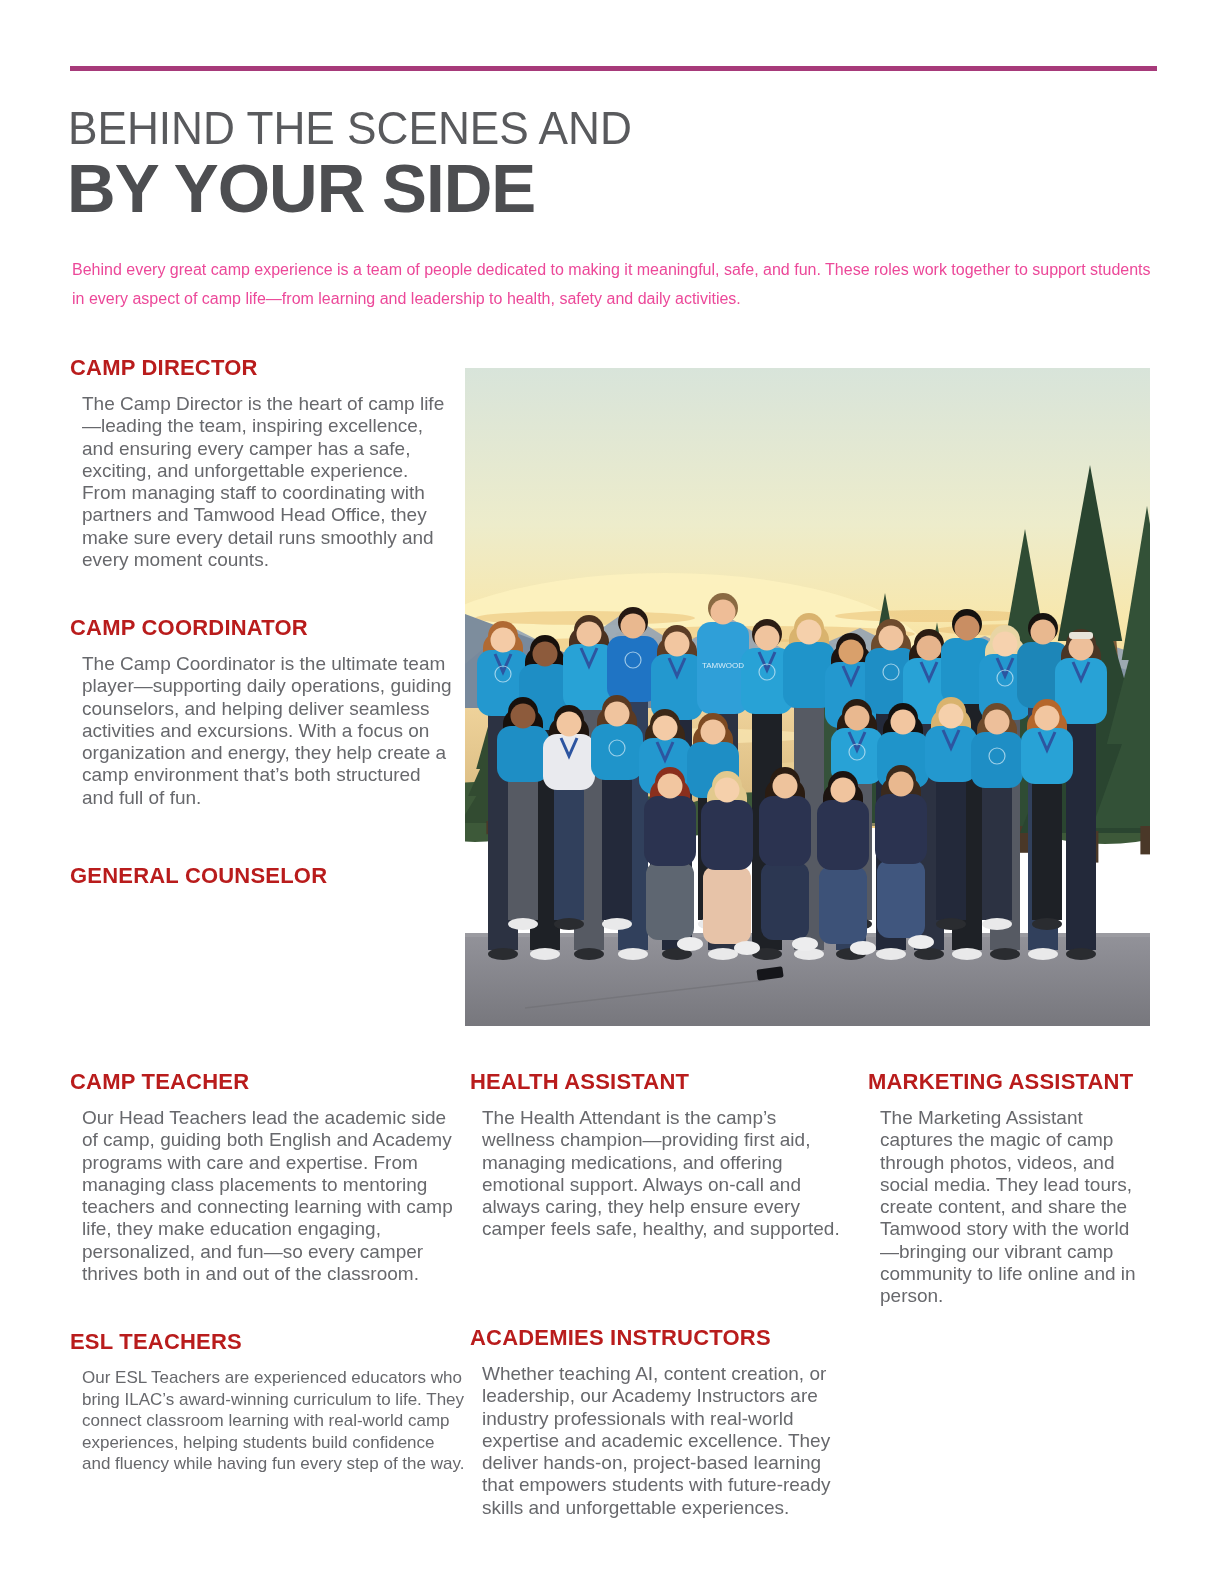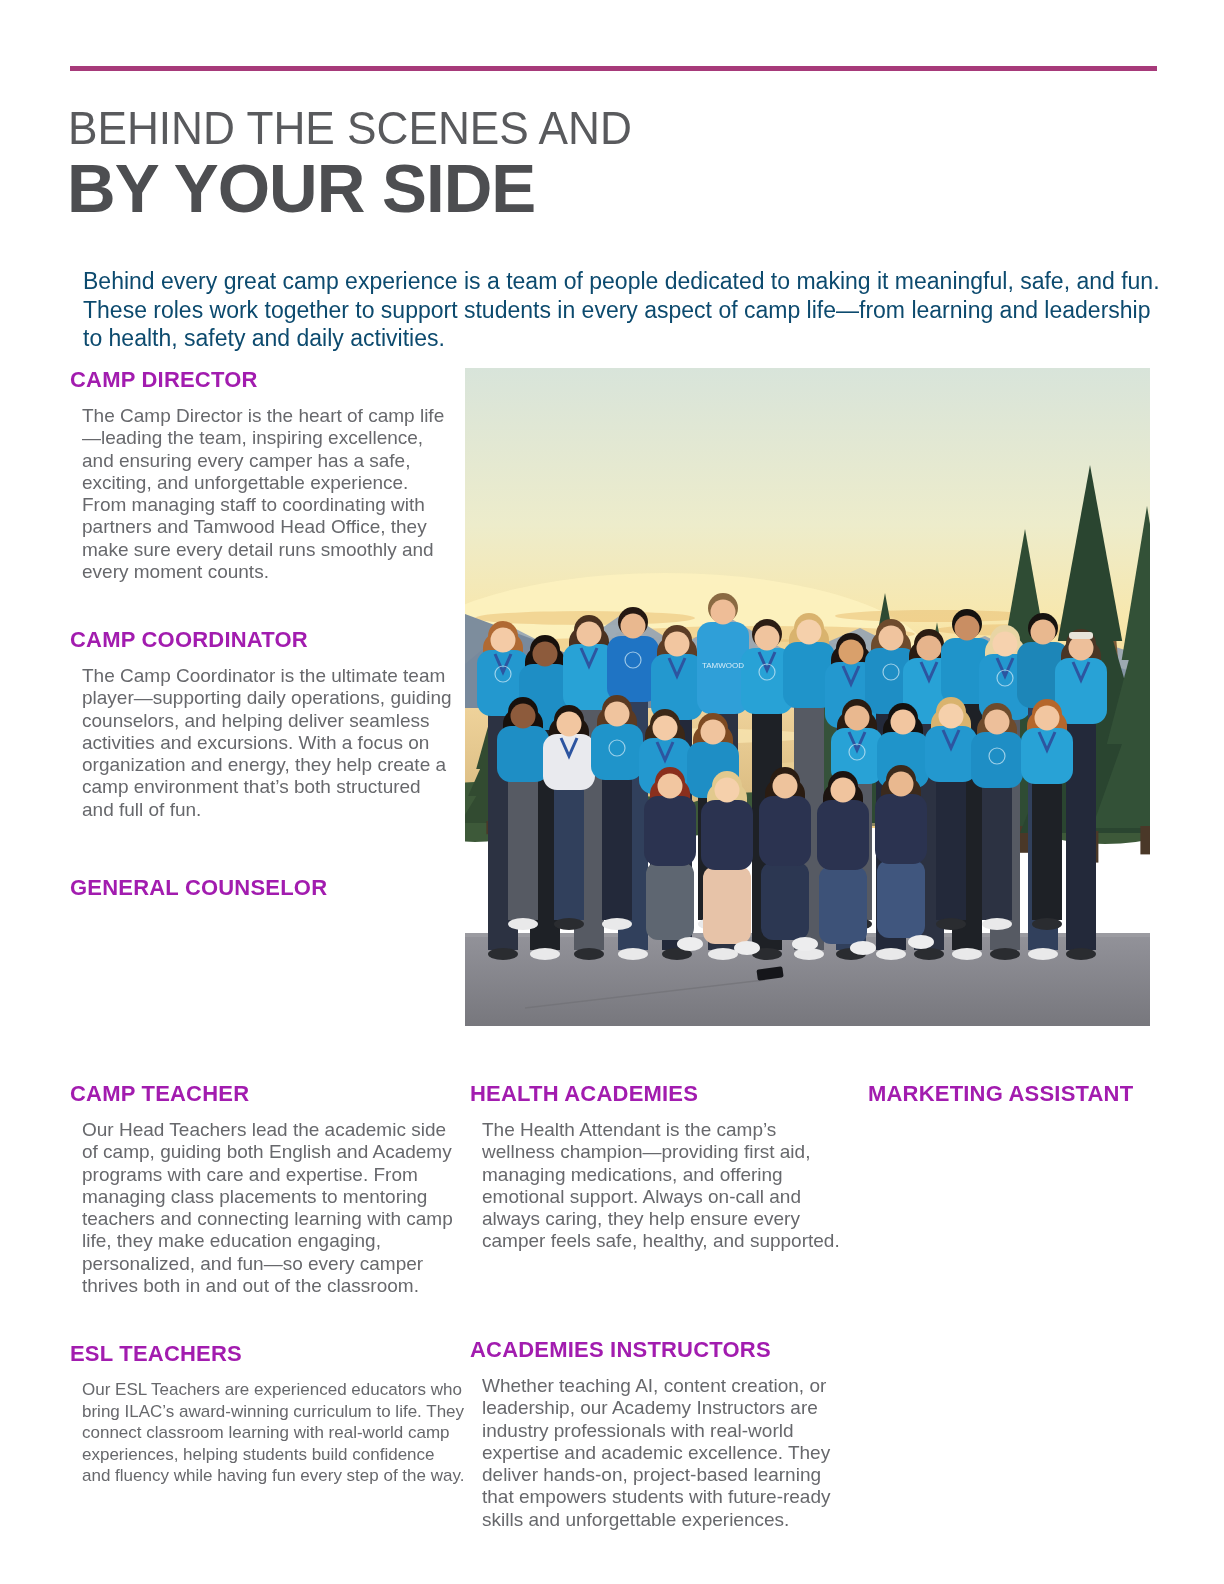--- a/index.html
+++ b/index.html
@@ -3,25 +3,25 @@
 <meta charset="utf-8">
 <style>
   html,body{margin:0;padding:0;background:#ffffff;}
   .page{position:relative;width:1224px;height:1584px;background:#fff;overflow:hidden;
         font-family:"Liberation Sans",sans-serif;}
   .rule{position:absolute;left:70px;top:66px;width:1087px;height:5px;background:#a73a7a;}
   .title1{position:absolute;left:68px;top:100px;font-size:47px;font-weight:400;color:#595a5d;
           letter-spacing:0;transform:scaleX(.94);transform-origin:0 0;white-space:nowrap;}
   .title2{position:absolute;left:67px;top:149px;font-size:68px;font-weight:700;color:#4d4e51;
           letter-spacing:-1px;transform:scaleX(.99);transform-origin:0 0;white-space:nowrap;}
-  .intro{position:absolute;left:68px;top:252px;width:1092px;margin:15px;
-         font-size:23px;line-height:28.5px;color:#0c4a6e;}
+  .intro{position:absolute;left:68px;top:252px;width:1092px;margin:4px;
+         font-size:16px;line-height:28.5px;color:#ec4899;}
   .sec{position:absolute;}
-  .sec h3{margin:12px 0 13px 0;font-size:22px;line-height:24px;font-weight:700;
-          color:#a21caf;letter-spacing:.2px;}
+  .sec h3{margin:0 0 13px 0;font-size:22px;line-height:24px;font-weight:700;
+          color:#b91c1c;letter-spacing:.2px;}
   .sec p{margin:12px;font-size:19px;line-height:22.3px;color:#67686c;}
   .sec.small p{font-size:17px;line-height:21.6px;}
   .photo{position:absolute;left:465px;top:368px;width:801px;height:658px;margin:0;}
   .photo svg{display:block;width:685px;height:658px;}
 </style>
 </head>
 <body>
 
 <div class="page">
 
@@ -45,26 +45,27 @@
   <section class="sec" style="left:70px;top:864px;width:398px">
     <h3>GENERAL COUNSELOR</h3>
   </section>
 
   <section class="sec" style="left:70px;top:1070px;width:398px">
     <h3>CAMP TEACHER</h3>
     <p>Our Head Teachers lead the academic side of camp, guiding both English and Academy programs with care and expertise. From managing class placements to mentoring teachers and connecting learning with camp life, they make education engaging, personalized, and fun—so every camper thrives both in and out of the classroom.</p>
   </section>
 
   <section class="sec" style="left:470px;top:1070px;width:396px">
-    <h3>HEALTH ACADEMIES</h3>
+    <h3>HEALTH ASSISTANT</h3>
     <p>The Health Attendant is the camp’s wellness champion—providing first aid, managing medications, and offering emotional support. Always on-call and always caring, they help ensure every camper feels safe, healthy, and supported.</p>
   </section>
 
   <section class="sec" style="left:868px;top:1070px;width:292px">
     <h3>MARKETING ASSISTANT</h3>
+    <p>The Marketing Assistant captures the magic of camp through photos, videos, and social media. They lead tours, create content, and share the Tamwood story with the world—bringing our vibrant camp community to life online and in person.</p>
   </section>
 
   <section class="sec small" style="left:70px;top:1330px;width:408px">
     <h3>ESL TEACHERS</h3>
     <p>Our ESL Teachers are experienced educators who bring ILAC’s award-winning curriculum to life. They connect classroom learning with real-world camp experiences, helping students build confidence and fluency while having fun every step of the way.</p>
   </section>
 
   <section class="sec" style="left:470px;top:1326px;width:396px">
     <h3>ACADEMIES INSTRUCTORS</h3>
     <p>Whether teaching AI, content creation, or leadership, our Academy Instructors are industry professionals with real-world expertise and academic excellence. They deliver hands-on, project-based learning that empowers students with future-ready skills and unforgettable experiences.</p>

